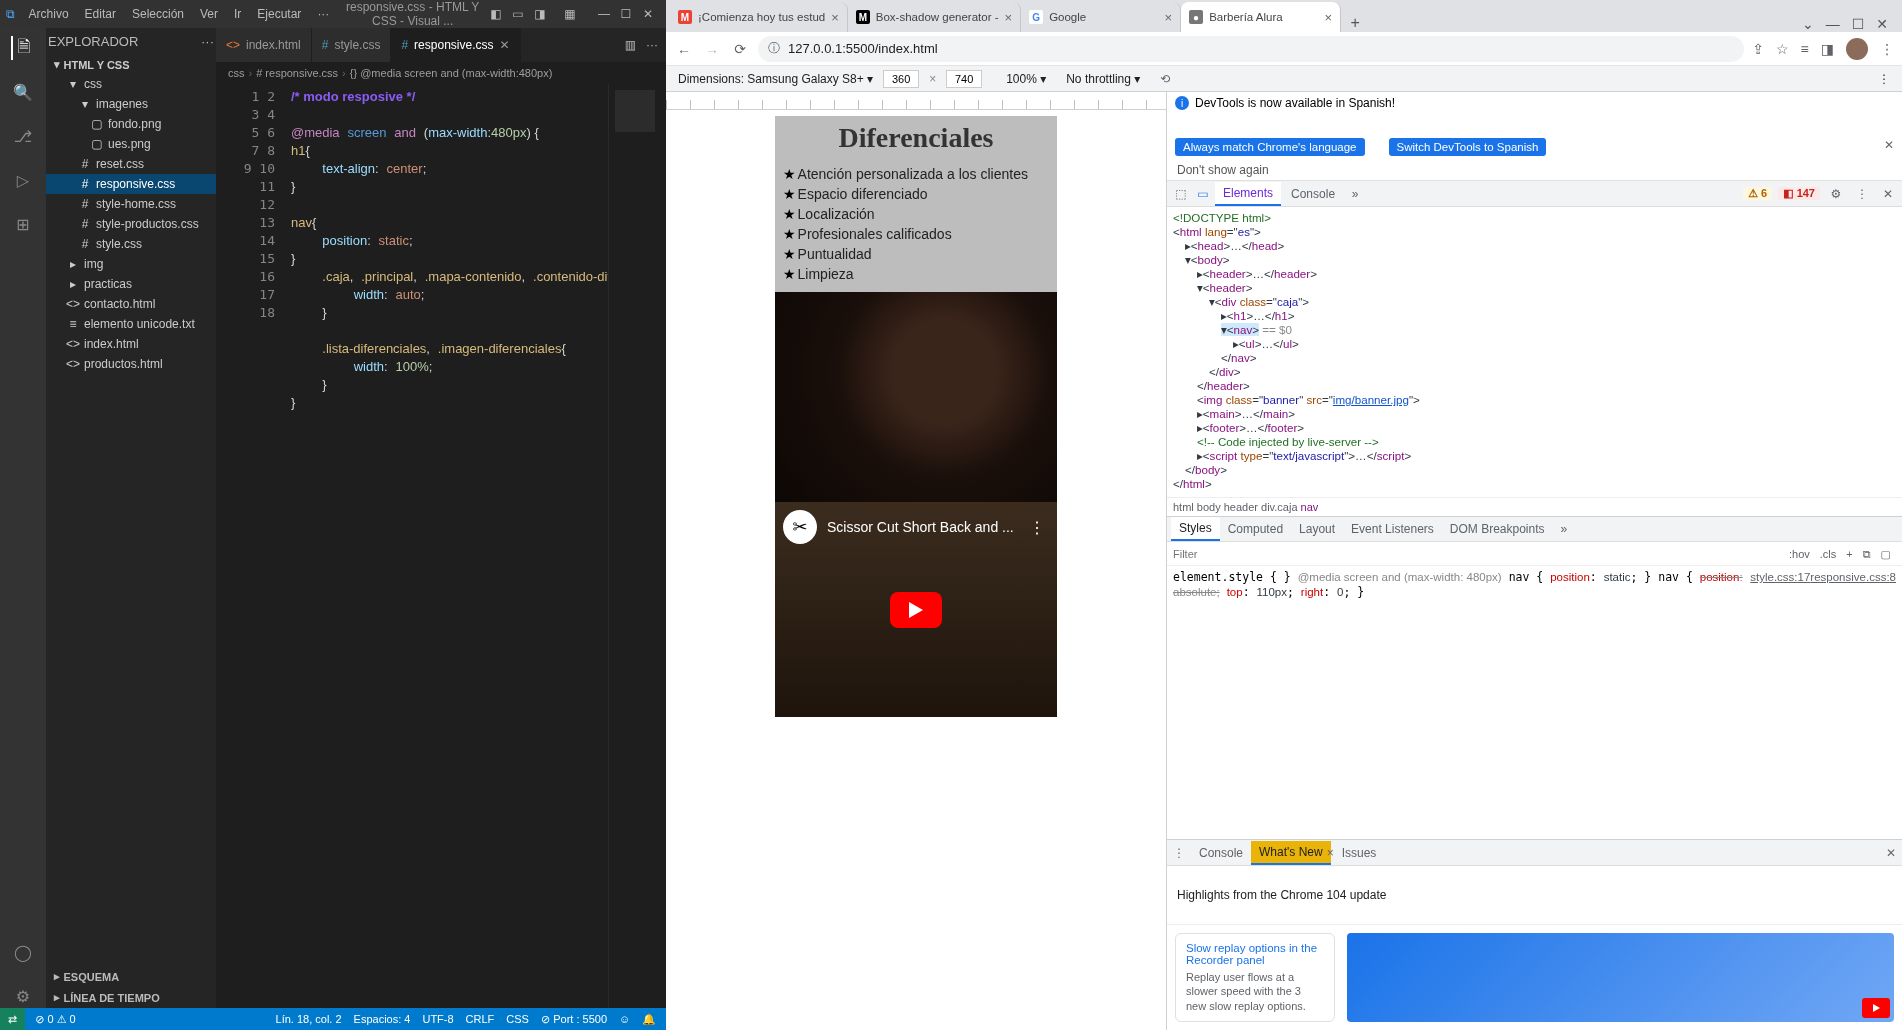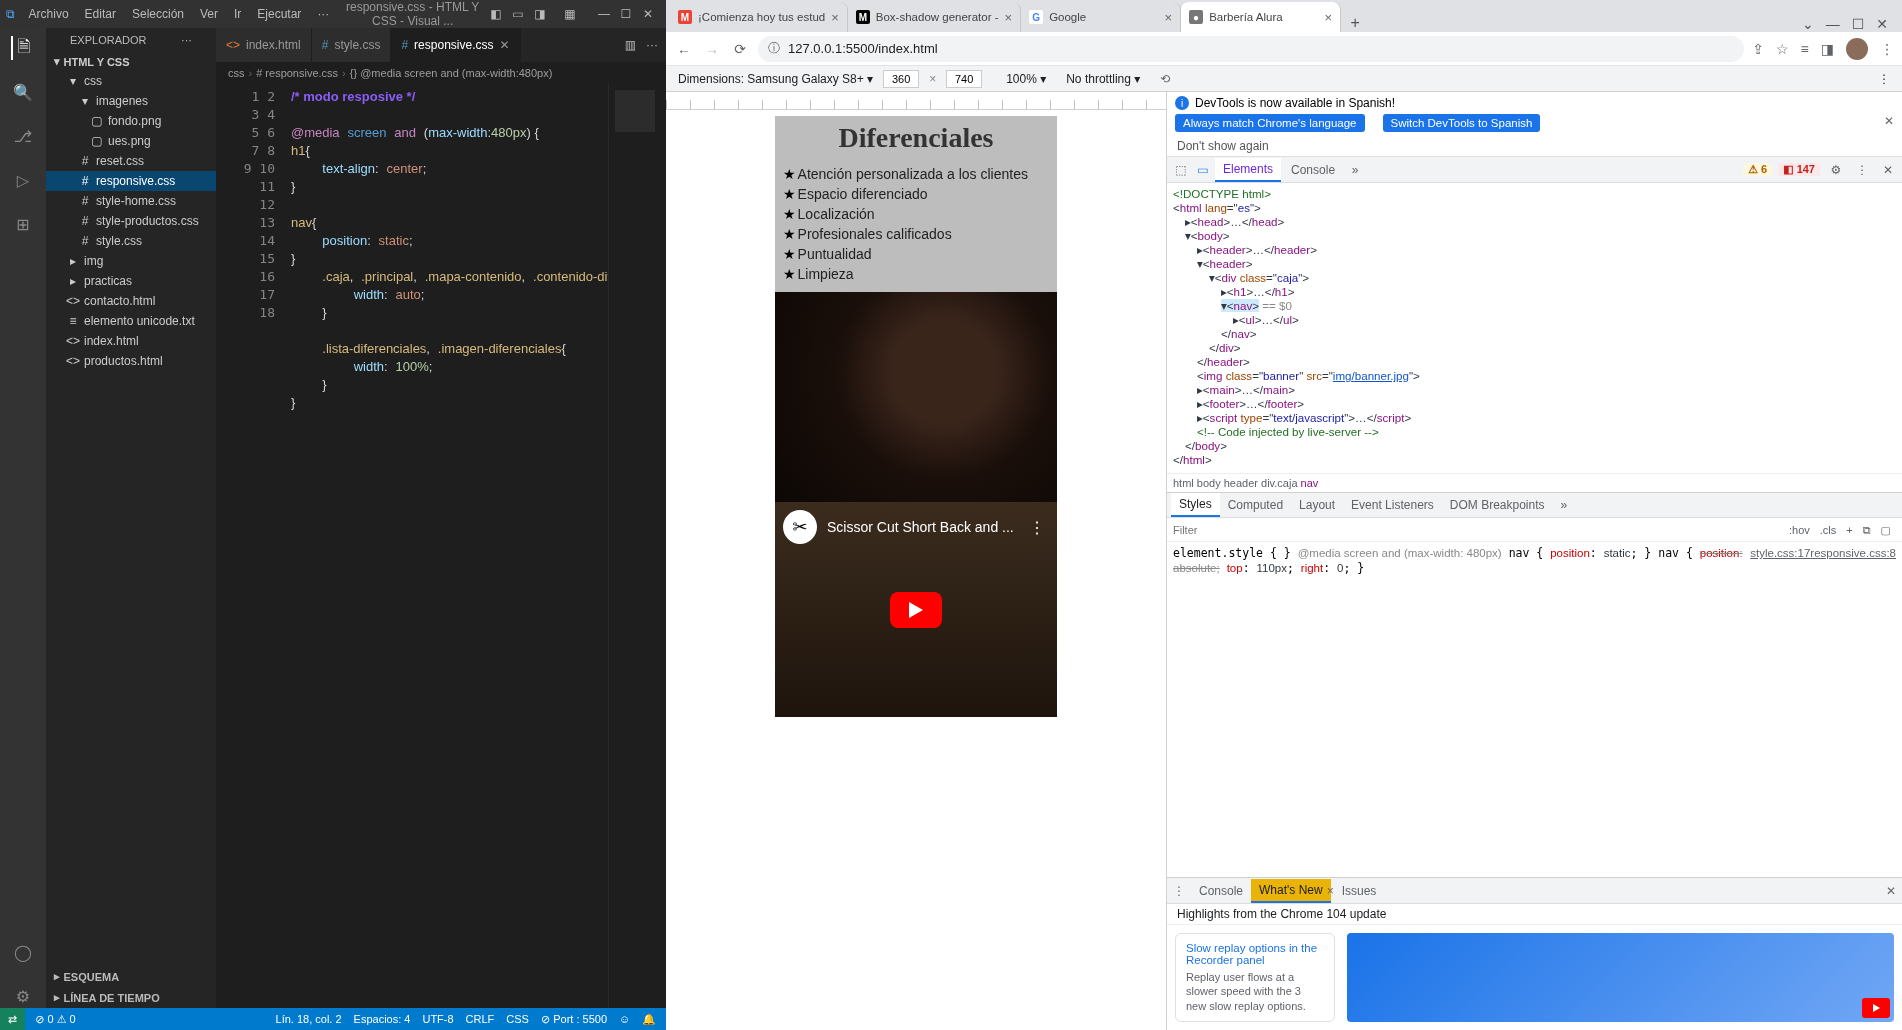--- a/index.html
+++ b/index.html
@@ -11,21 +11,21 @@
 .vsc-title .menu span{padding:2px 6px;}
 .vsc-title .center{flex:1;text-align:center;color:#999;}
 .vsc-title .wc{display:flex;gap:10px;padding-right:6px;}
 .vsc-title .wc span{width:12px;text-align:center;}
 .vsc-body{flex:1;display:flex;min-height:0;}
 .activity{width:46px;background:#333;display:flex;flex-direction:column;align-items:center;padding-top:8px;gap:20px;color:#888;}
 .activity .act{width:24px;height:24px;display:flex;align-items:center;justify-content:center;font-size:16px;}
 .activity .act.active{border-left:2px solid #fff;color:#fff;}
 .activity .spacer{flex:1;}
 .sidebar{width:170px;background:#252526;display:flex;flex-direction:column;font-size:12px;}
-.side-title{padding:6px 24px;font-size:11px;color:#bbb;text-transform:uppercase;display:flex;justify-content:space-between;align-items:center;}
+.side-title{padding:6px 2px;font-size:13px;color:#bbb;text-transform:uppercase;display:flex;justify-content:space-between;align-items:center;}
 .side-sec{padding:3px 8px;font-size:11px;font-weight:bold;color:#ccc;display:flex;align-items:center;gap:4px;}
 .tree{flex:1;overflow:auto;}
 .tree .row{display:flex;align-items:center;padding:1px 0;height:20px;color:#ccc;}
 .tree .row.active{background:#094771;color:#fff;}
 .tree .lbl{white-space:nowrap;}
 .tree .ic{width:14px;text-align:center;margin-right:4px;}
 .collapsed{padding:4px 8px;font-size:11px;color:#bbb;font-weight:bold;display:flex;align-items:center;gap:4px;}
 .editor-area{flex:1;display:flex;flex-direction:column;min-width:0;}
 .tabs{height:34px;background:#252526;display:flex;align-items:stretch;}
 .tab{display:flex;align-items:center;gap:6px;padding:0 10px;font-size:12px;color:#999;background:#2d2d2d;border-right:1px solid #1e1e1e;}
@@ -77,21 +77,21 @@
 .video{height:215px;background:linear-gradient(#3b2c1e,#1e140c);position:relative;}
 .video .top{position:absolute;top:8px;left:8px;right:8px;display:flex;align-items:center;gap:10px;color:#fff;font-size:14px;}
 .video .top .ch{width:34px;height:34px;border-radius:50%;background:#fff;color:#000;display:flex;align-items:center;justify-content:center;font-size:18px;}
 .video .play{position:absolute;top:50%;left:50%;transform:translate(-50%,-50%);width:52px;height:36px;border-radius:8px;background:#f00;display:flex;align-items:center;justify-content:center;}
 .video .play::after{content:"";border-left:14px solid #fff;border-top:8px solid transparent;border-bottom:8px solid transparent;}
 .video .dots{position:absolute;top:16px;right:12px;color:#fff;font-size:16px;}
 .devtools{flex:1;display:flex;flex-direction:column;border-left:1px solid #d0d0d0;font-size:12px;min-width:0;}
 .dt-banner{background:#fff;display:flex;flex-direction:column;border-bottom:1px solid #e0e0e0;}
 .dt-banner .r1{display:flex;align-items:center;gap:6px;padding:4px 8px;}
 .dt-banner .info-ic{width:14px;height:14px;border-radius:50%;background:#1a73e8;color:#fff;font-size:10px;display:flex;align-items:center;justify-content:center;}
-.dt-banner .r2{display:flex;gap:18px;padding:0 8px 4px;}
+.dt-banner .r2{display:flex;gap:24px;padding:0 8px 4px;margin-top:24px;}
 .pill{background:#1a73e8;color:#fff;padding:3px 8px;border-radius:3px;font-size:11.5px;}
 .dt-banner .close{margin-left:auto;color:#666;}
 .dt-banner .r3{padding:3px 10px;color:#555;}
 .dt-tabs{height:26px;display:flex;align-items:center;border-bottom:1px solid #ddd;background:#f1f3f4;padding:0 4px;gap:2px;}
 .dt-tabs .tb{padding:4px 8px;color:#5f6368;}
 .dt-tabs .tb.active{color:#6d28d9;border-bottom:2px solid #1a73e8;background:#fff;}
 .dt-tabs .ic{width:20px;text-align:center;color:#5f6368;}
 .dt-tabs .right{margin-left:auto;display:flex;align-items:center;gap:6px;}
 .badge{padding:0 5px;border-radius:3px;font-size:11px;font-weight:bold;}
 .b-warn{background:#fef7e0;color:#b06000;}
@@ -112,21 +112,21 @@
 .rule-src{float:right;color:#888;}
 .rule-src a{color:#5f6368;text-decoration:underline;}
 .prop{color:#c80000;}.pv{color:#303942;}
 .strike{text-decoration:line-through;color:#888;}
 .console-drawer{border-top:1px solid #d0d0d0;}
 .cd-tabs{height:26px;display:flex;align-items:center;padding:0 6px;background:#f1f3f4;border-bottom:1px solid #ddd;font-size:12px;}
 .cd-tabs .ct{padding:4px 8px;color:#5f6368;}
 .cd-tabs .ct.active{color:#202124;border-bottom:2px solid #1a73e8;background:#eab308;}
 .cd-tabs .cx{margin-left:-4px;color:#666;}
 .cd-tabs .close{margin-left:auto;color:#666;}
-.highlights{padding:3px 10px;font-size:12px;color:#202124;border-bottom:1px solid #eee;background:#fff;}
+.highlights{padding:22px 10px;font-size:12px;color:#202124;border-bottom:1px solid #eee;background:#fff;}
 .promo{display:flex;gap:12px;padding:8px;background:#fff;}
 .promo .card{border:1px solid #e0e0e0;border-radius:6px;padding:8px 10px;width:160px;font-size:11.5px;}
 .promo .card .h{color:#1a73e8;margin-bottom:4px;}
 .promo .card .b{color:#5f6368;font-size:11px;line-height:1.3;}
 .promo .vid{flex:1;min-height:70px;background:linear-gradient(135deg,#1a73e8,#71a7f5);border-radius:4px;position:relative;display:flex;align-items:flex-end;justify-content:flex-end;padding:4px;}
 .promo .vid .yt{width:28px;height:20px;background:#f00;border-radius:3px;display:flex;align-items:center;justify-content:center;}
 .promo .vid .yt::after{content:"";border-left:7px solid #fff;border-top:4px solid transparent;border-bottom:4px solid transparent;}
 </style>
 </head>
 <body>
@@ -454,22 +454,22 @@
           <div class="ln" style="padding-left: 36px;">▾&lt;<span class="tg">div</span> <span class="an">class</span>="<span class="av">caja</span>"&gt;</div>
           <div class="ln" style="padding-left: 48px;">▸&lt;<span class="tg">h1</span>&gt;…&lt;/<span class="tg">h1</span>&gt;</div>
           <div class="ln" style="padding-left: 48px;"><span class="sel">▾&lt;<span class="tg">nav</span>&gt;</span> <span class="hint">== $0</span></div>
           <div class="ln" style="padding-left: 60px;">▸&lt;<span class="tg">ul</span>&gt;…&lt;/<span class="tg">ul</span>&gt;</div>
           <div class="ln" style="padding-left: 48px;">&lt;/<span class="tg">nav</span>&gt;</div>
           <div class="ln" style="padding-left: 36px;">&lt;/<span class="tg">div</span>&gt;</div>
           <div class="ln" style="padding-left: 24px;">&lt;/<span class="tg">header</span>&gt;</div>
           <div class="ln" style="padding-left: 24px;">&lt;<span class="tg">img</span> <span class="an">class</span>="<span class="av">banner</span>" <span class="an">src</span>="<span class="link">img/banner.jpg</span>"&gt;</div>
           <div class="ln" style="padding-left: 24px;">▸&lt;<span class="tg">main</span>&gt;…&lt;/<span class="tg">main</span>&gt;</div>
           <div class="ln" style="padding-left: 24px;">▸&lt;<span class="tg">footer</span>&gt;…&lt;/<span class="tg">footer</span>&gt;</div>
+          <div class="ln" style="padding-left: 24px;"><span class="cm">&lt;!-- Code injected by live-server --&gt;</span></div>
           <div class="ln" style="padding-left: 24px;">▸&lt;<span class="tg">script</span> <span class="an">type</span>="<span class="av">text/javascript</span>"&gt;…&lt;/<span class="tg">script</span>&gt;</div>
-          <div class="ln" style="padding-left: 24px;"><span class="cm">&lt;!-- Code injected by live-server --&gt;</span></div>
           <div class="ln" style="padding-left: 12px;">&lt;/<span class="tg">body</span>&gt;</div>
           <div class="ln" style="padding-left: 0px;">&lt;/<span class="tg">html</span>&gt;</div>
         </div>
       <div class="crumb-path"><span>html  body  header  div.caja  </span><span class="cur">nav</span></div>
       <div class="styles-tabs" id="styles-tabs">
           <span class="st active">Styles</span>
           <span class="st">Computed</span>
           <span class="st">Layout</span>
           <span class="st">Event Listeners</span>
           <span class="st">DOM Breakpoints</span>

